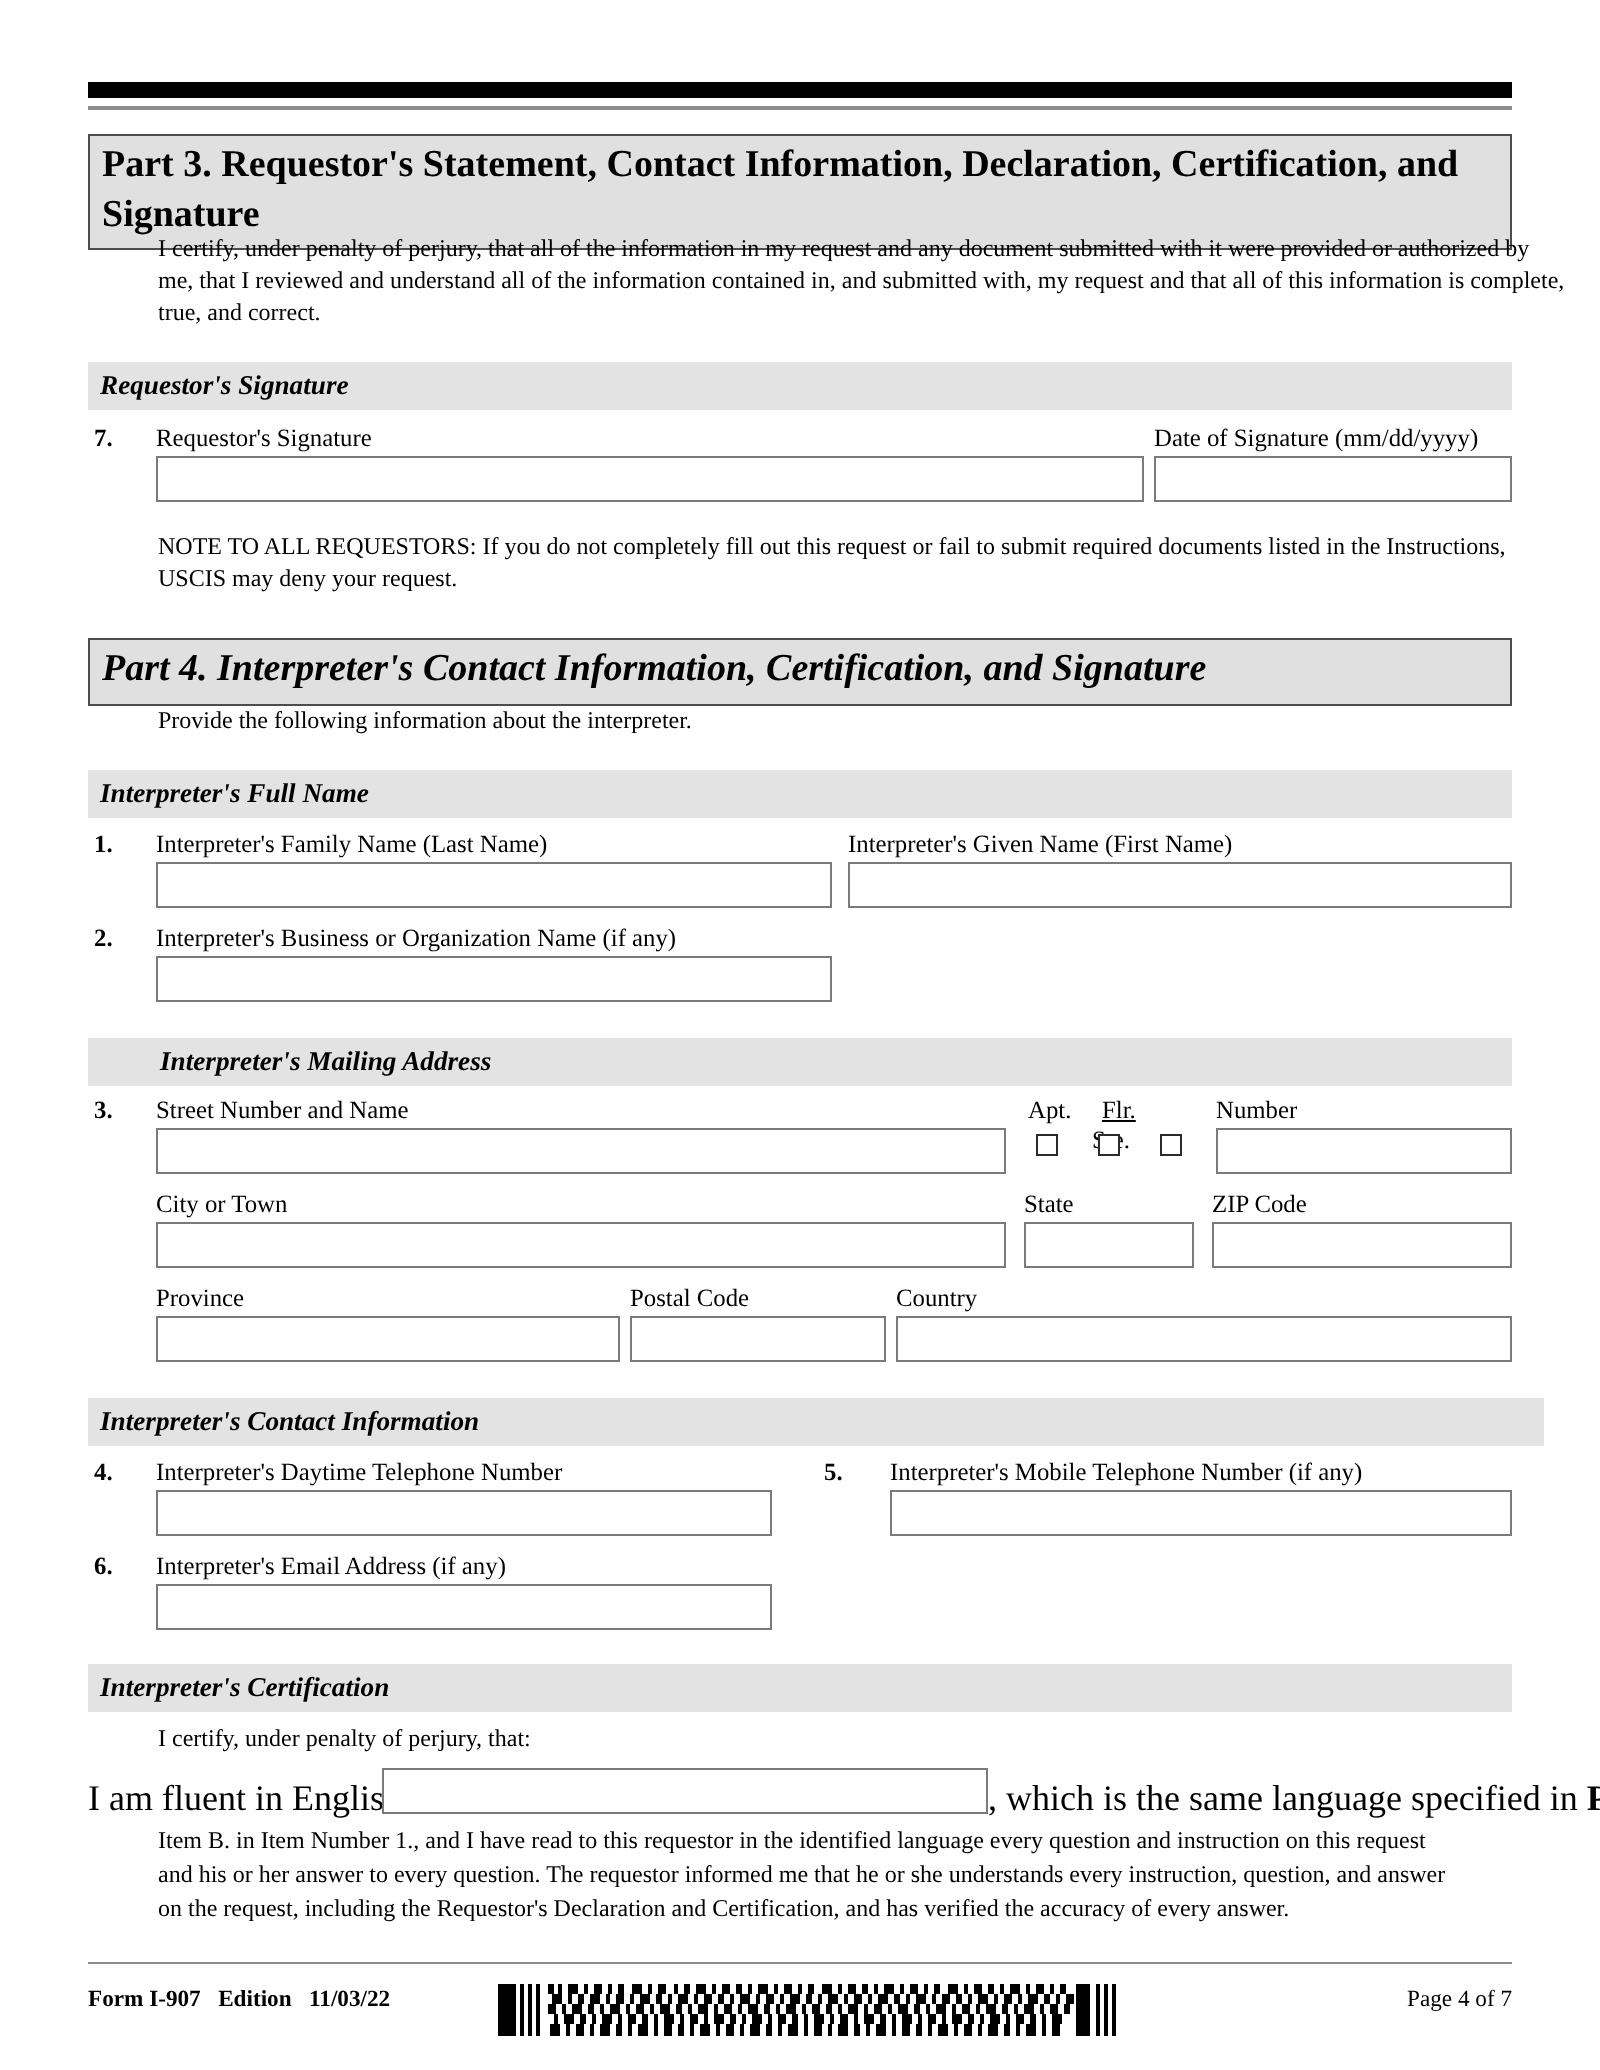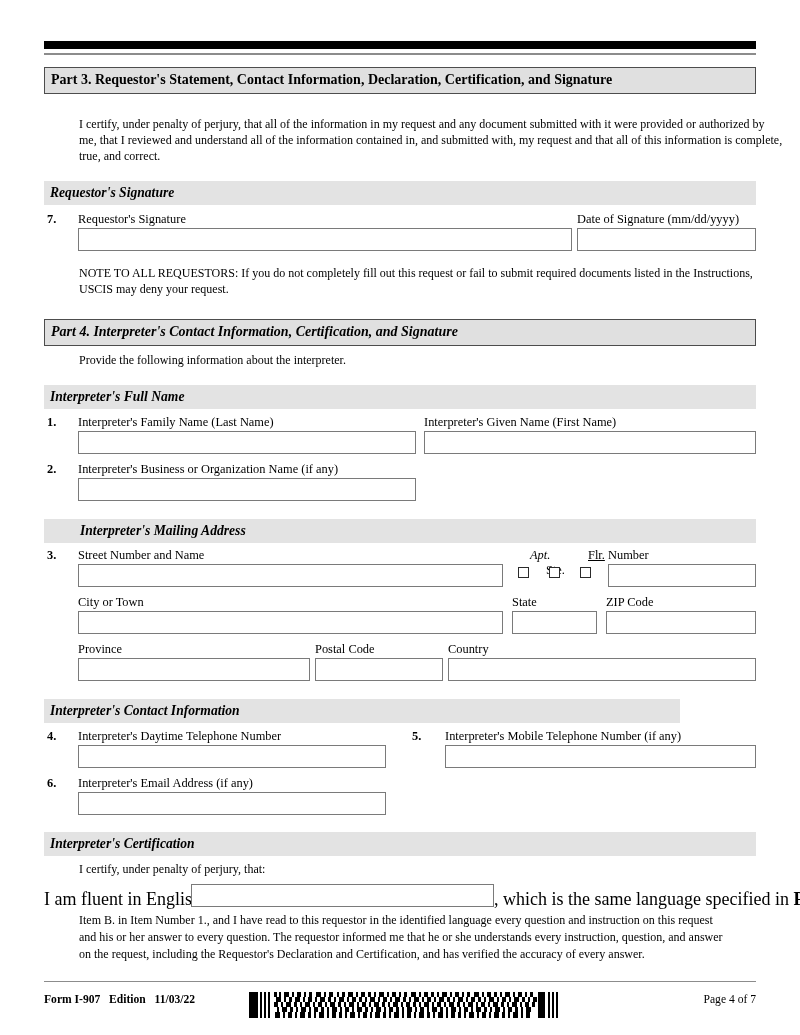--- a/index.html
+++ b/index.html
@@ -31,21 +31,21 @@
     position: absolute; left: 0; top: 53px;
     width: 712px; height: 2px; background: #8c8c8c;
   }
 
   
   .part-header {
     position: absolute;
     background: #e0e0e0;
     border: 1px solid #4d4d4d;
     padding: 3px 6px 4px 6px;
-    font-size: 14px;
+    font-size: 19px;
     line-height: 1.30;
   }
   .part-header .ph-title { font-weight: bold; display: block; }
   .part-header .ph-cont { font-weight: normal; display: block; }
 
   
   .sub-header {
     position: absolute;
     background: #e3e3e3;
     font-weight: bold;
@@ -167,27 +167,27 @@
   <div class="item-num" style="left:3px; top:462px;">2.</div>
   <div class="label" style="left:34px; top:462px;">Interpreter's Business or Organization Name (if any)</div>
   <div class="box" style="left:34px; top:478px; width:338px; height:23px;"></div>
 
   <div class="sub-header" style="left:0; top:519px; width:712px;padding-left:36px;">Interpreter's Mailing Address</div>
 
   <div class="item-num" style="left:3px; top:548px;">3.</div>
   <div class="label" style="left:34px; top:548px;">Street Number and Name</div>
   <div class="box" style="left:34px; top:564px; width:425px; height:23px;"></div>
 
-  <div class="label" style="left:486px; top:548px;font-style:italic;">Apt.</div>
+  <div class="label" style="left:470px; top:548px;">Apt.</div>
   <div class="cbox" style="left:474px; top:567px;"></div>
 
   <div class="label" style="left:502px; top:548px;margin-top:15px;">Ste.</div>
   <div class="cbox" style="left:505px; top:567px;"></div>
 
-  <div class="label" style="left:544px; top:548px;text-decoration:underline;">Flr.</div>
+  <div class="label" style="left:507px; top:548px;text-decoration:underline;">Flr.</div>
   <div class="cbox" style="left:536px; top:567px;"></div>
 
   <div class="label" style="left:564px; top:548px;">Number</div>
   <div class="box" style="left:564px; top:564px; width:148px; height:23px;"></div>
 
   <div class="label" style="left:34px; top:595px;">City or Town</div>
   <div class="box" style="left:34px; top:611px; width:425px; height:23px;"></div>
 
   <div class="label" style="left:468px; top:595px;">State</div>
   <div class="box" style="left:468px; top:611px; width:85px; height:23px;"></div>
@@ -197,21 +197,21 @@
 
   <div class="label" style="left:34px; top:642px;">Province</div>
   <div class="box" style="left:34px; top:658px; width:232px; height:23px;"></div>
 
   <div class="label" style="left:271px; top:642px;">Postal Code</div>
   <div class="box" style="left:271px; top:658px; width:128px; height:23px;"></div>
 
   <div class="label" style="left:404px; top:642px;">Country</div>
   <div class="box" style="left:404px; top:658px; width:308px; height:23px;"></div>
 
-  <div class="sub-header" style="left:0; top:699px; width:636px;">Interpreter's Contact Information</div>
+  <div class="sub-header" style="left:0; top:699px; width:728px;">Interpreter's Contact Information</div>
 
   <div class="item-num" style="left:3px; top:729px;">4.</div>
   <div class="label" style="left:34px; top:729px;">Interpreter's Daytime Telephone Number</div>
   <div class="box" style="left:34px; top:745px; width:308px; height:23px;"></div>
 
   <div class="item-num" style="left:368px; top:729px;">5.</div>
   <div class="label" style="left:401px; top:729px;">Interpreter's Mobile Telephone Number (if any)</div>
   <div class="box" style="left:401px; top:745px; width:311px; height:23px;"></div>
 
   <div class="item-num" style="left:3px; top:776px;">6.</div>

